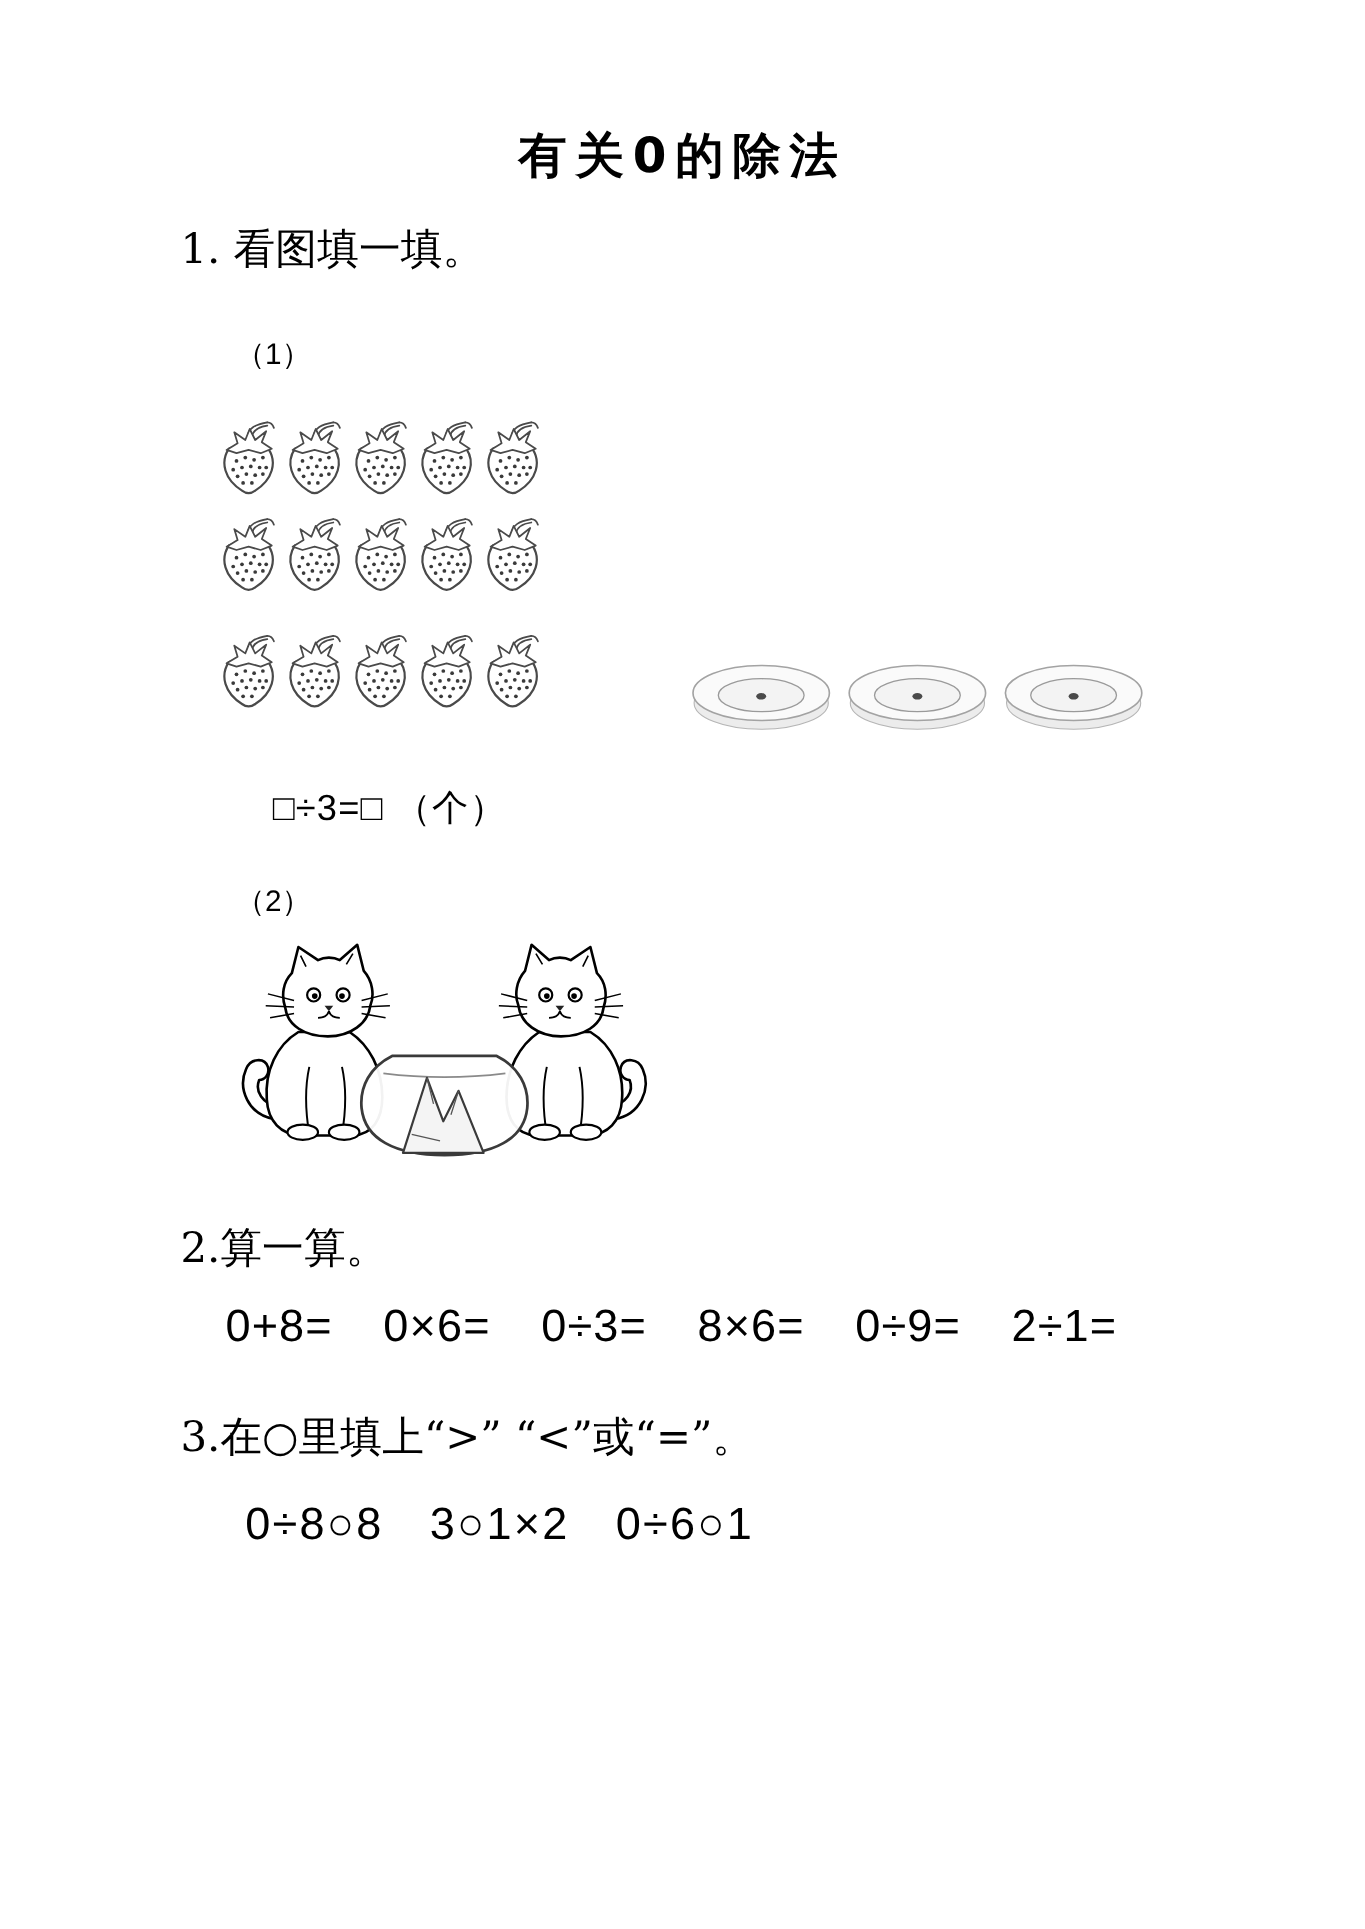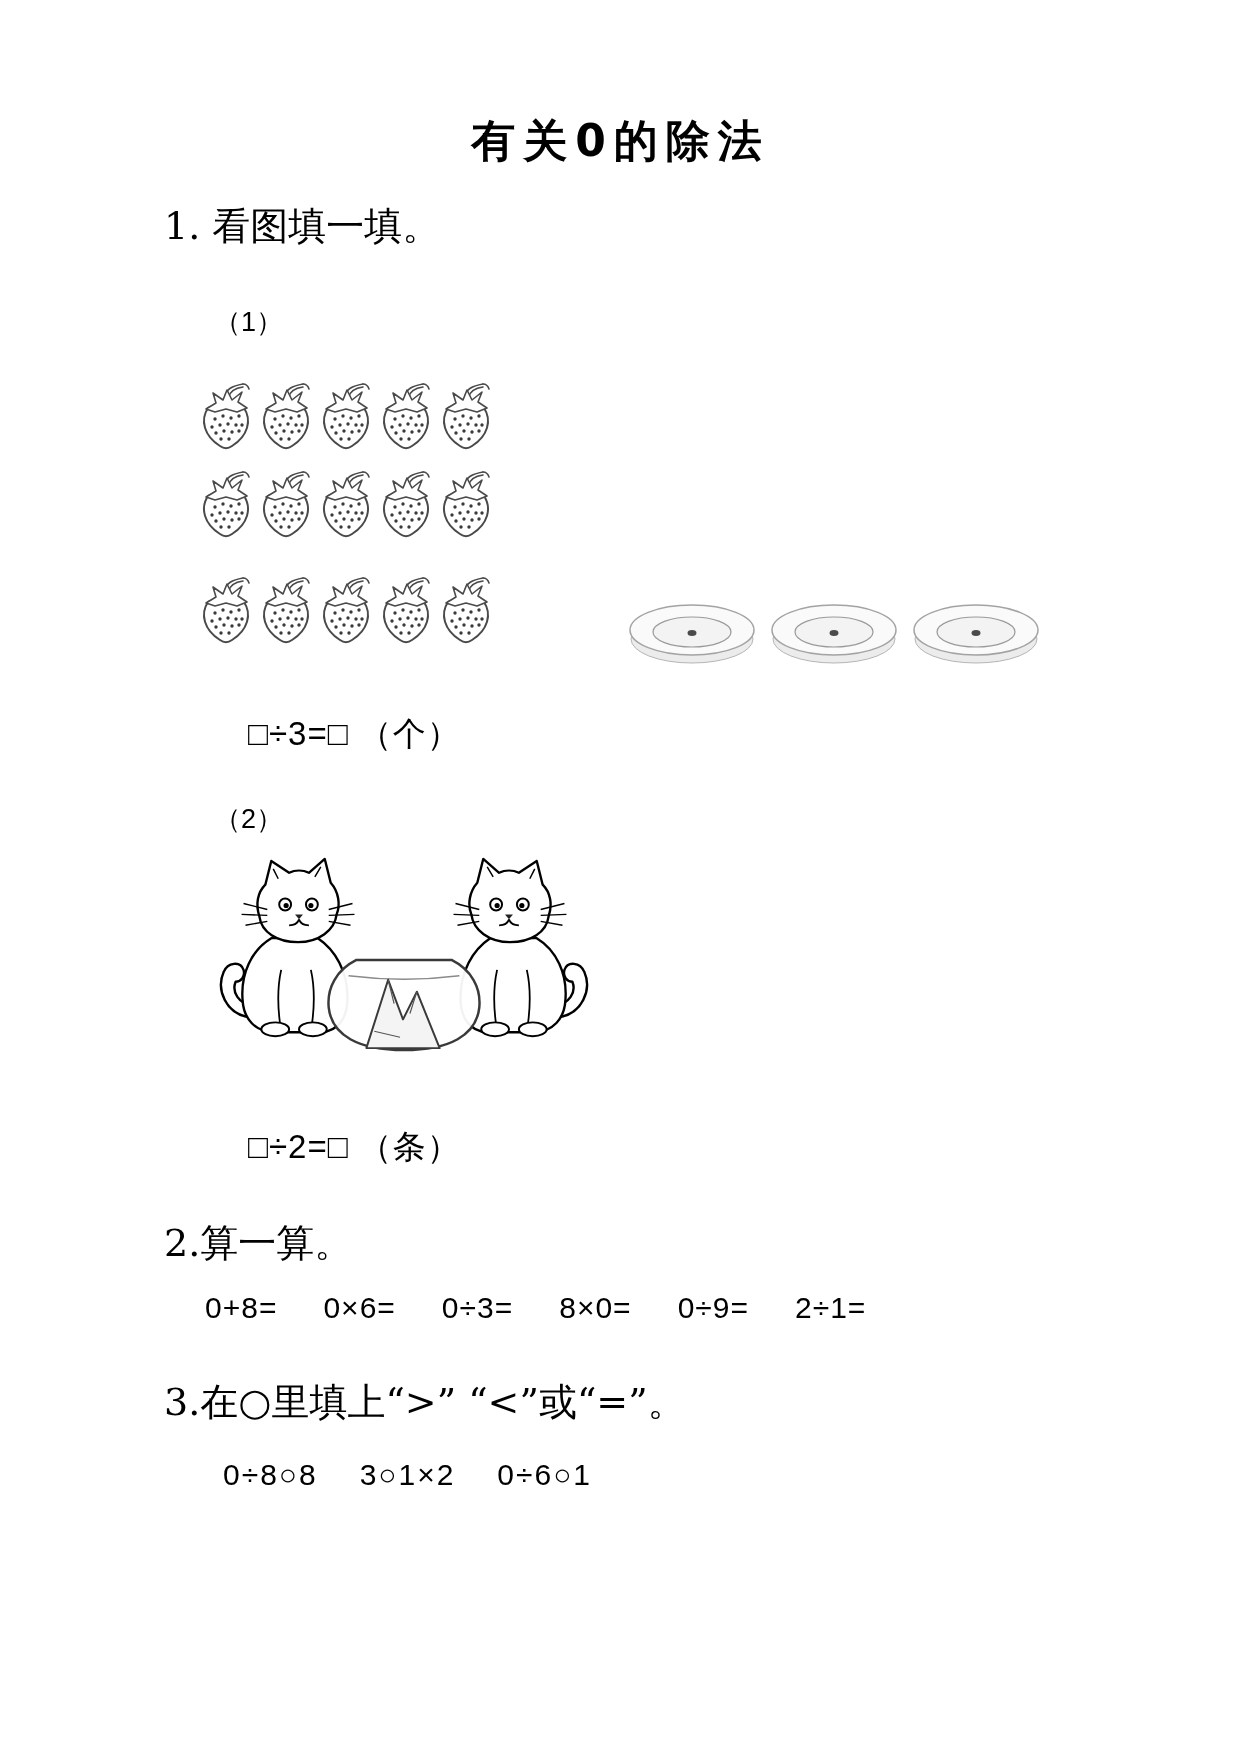--- a/index.html
+++ b/index.html
@@ -46,21 +46,21 @@
   }
   .equation1{margin:54px 0 0 248px;}
   .equation2{margin:64px 0 0 248px;}
 
   .figure2{margin:16px 0 0 215px;width:378px;height:208px;}
   .cats-svg{width:378px;height:208px;display:block;}
 
   .q2-header{margin:48px 0 0 164px;}
   .expr-row{white-space:nowrap;}
   .calc-row{margin:22px 0 0 205px;}
-  .expr{font-size:30px;letter-spacing:1px;margin-right:46px;display:inline-block;}
+  .expr{font-size:41px;letter-spacing:1px;margin-right:46px;display:inline-block;}
   .q3-header{margin:52px 0 0 164px;}
   .cmp-row1{margin:54px 0 0 223px;}
   .cmp-row2{margin:30px 0 0 223px;}
   .cmp-expr{letter-spacing:2px;margin-right:42px;}
 </style>
 </head>
 <body>
 
 <svg width="0" height="0" style="position:absolute" aria-hidden="true">
   <defs>
@@ -208,27 +208,26 @@
   <div class="sub-label item2-label">（2）</div>
 
   <div class="figure2">
     <svg class="cats-svg" viewBox="0 0 380 210">
       <use href="#cat"></use>
       <use href="#cat" transform="translate(380,0) scale(-1,1)"></use>
       <use href="#bowl"></use>
     </svg>
   </div>
 
-  <div class="equation equation2">□÷2=□ （条）</div>
 
   <div class="q-header q2-header">2.算一算。</div>
 
   <div class="expr-row calc-row">
     
-  <span class="expr">0+8=</span><span class="expr">0×6=</span><span class="expr">0÷3=</span><span class="expr">8×0=</span><span class="expr">0÷9=</span><span class="expr">2÷1=</span></div>
+  <span class="expr">0+8=</span><span class="expr">0×6=</span><span class="expr">0÷3=</span><span class="expr">8×6=</span><span class="expr">0÷9=</span><span class="expr">2÷1=</span></div>
 
   <div class="q-header q3-header">3.在○里填上“&gt;” “&lt;”或“=”。</div>
 
 
   <div class="expr-row cmp-row2">
     
   <span class="expr cmp-expr">0÷8○8</span><span class="expr cmp-expr">3○1×2</span><span class="expr cmp-expr">0÷6○1</span></div>
 
 </div>
 

